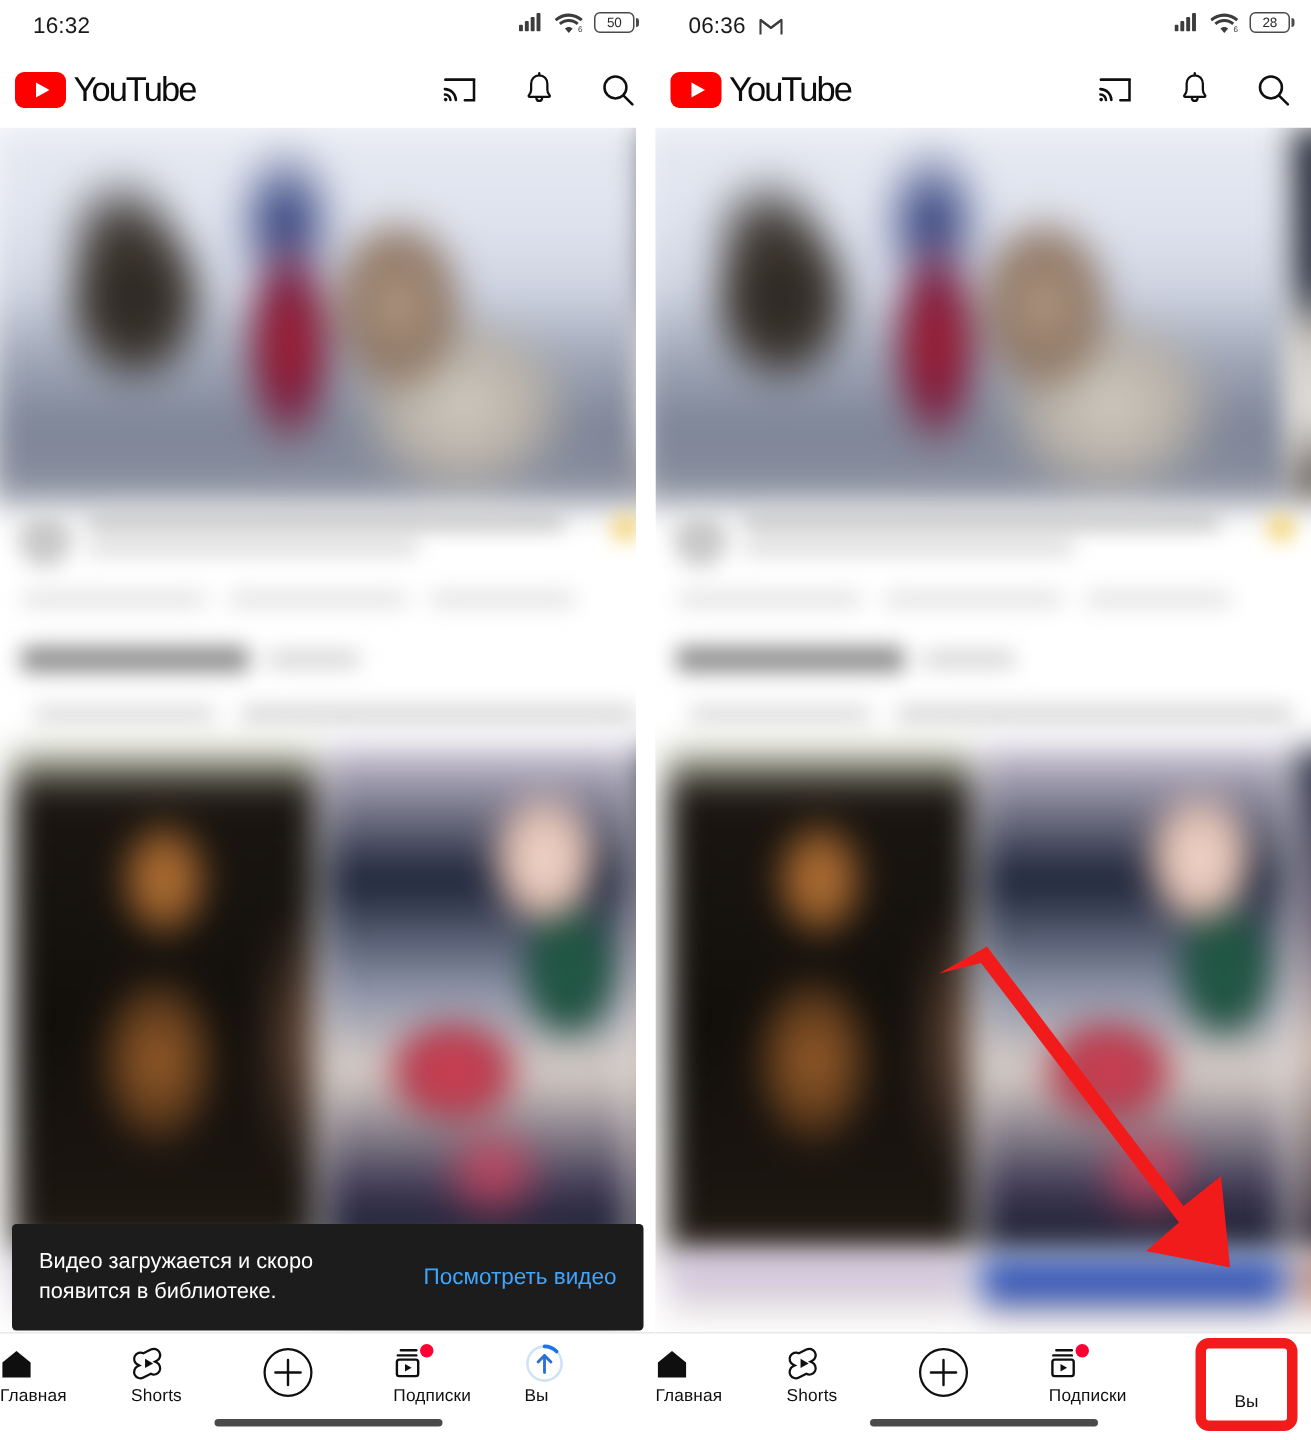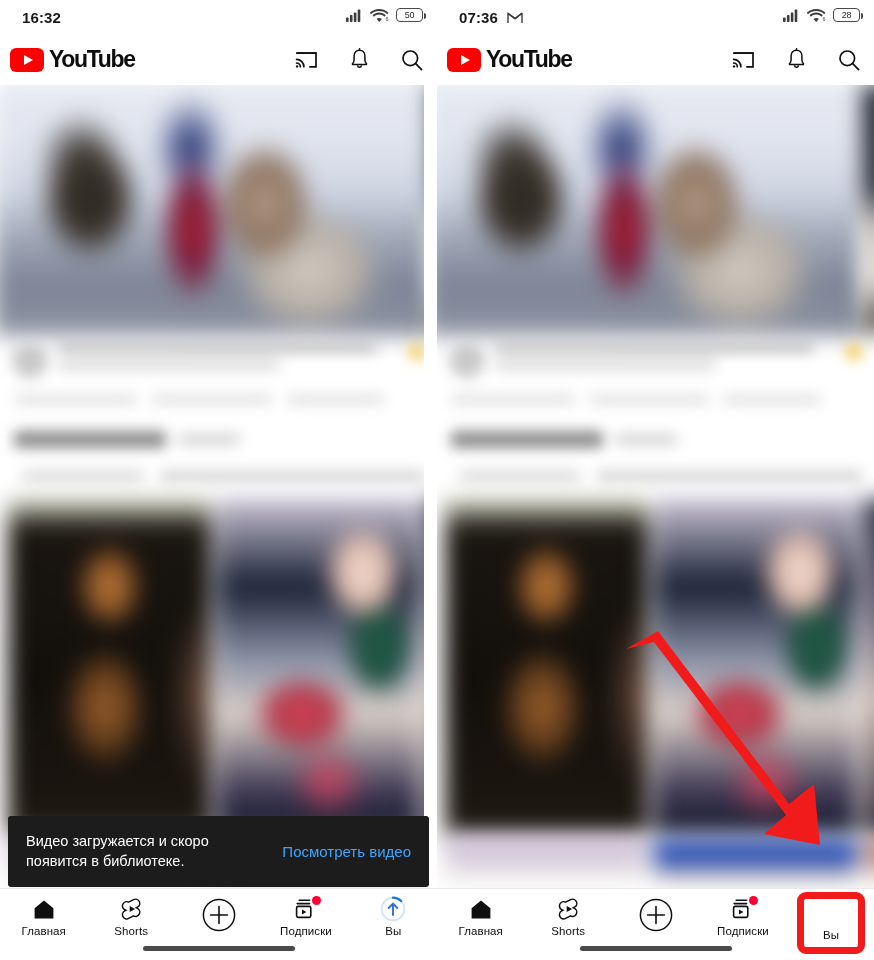--- a/index.html
+++ b/index.html
@@ -32,21 +32,20 @@
     align-items: center;
     padding: 0 14px 0 22px;
     background: #fff;
     z-index: 40;
   }
   .sb-time {
     font-size: 15px;
     color: #1a1a1a;
     letter-spacing: .1px;
     font-family: "Liberation Sans", sans-serif;
-    font-weight: bold;
   }
   .sb-gmail { margin-left: 9px; display: flex; align-items: center; }
   .sb-right {
     margin-left: auto;
     display: flex;
     align-items: flex-start;
     gap: 7px;
   }
   .sb-batt {
     position: relative;
@@ -87,21 +86,21 @@
   }
   .yt-play i {
     width: 0; height: 0;
     border-left: 9px solid #fff;
     border-top: 5.5px solid transparent;
     border-bottom: 5.5px solid transparent;
     margin-left: 2px;
   }
   .yt-word {
     font-size: 23px;
-    font-weight: bold;
+    font-weight: normal;
     letter-spacing: -1.3px;
     color: #0d0d0d;
     font-family: "Liberation Sans", sans-serif;
   }
   .yt-actions {
     margin-left: auto;
     display: flex;
     align-items: center;
     gap: 31px;
   }
@@ -273,21 +272,21 @@
   }
   .navbar {
     display: flex;
     height: 56px;
     align-items: center;
   }
   .navitem {
     flex: 1;
     display: flex;
     flex-direction: column;
-    align-items: center;
+    align-items: flex-start;
     justify-content: center;
     gap: 4px;
     height: 56px;
     position: relative;
   }
   .nav-ic { height: 24px; display: flex; align-items: center; justify-content: center; position: relative; }
   .nav-lb {
     font-size: 11.5px;
     color: #0f0f0f;
     letter-spacing: .1px;
@@ -506,21 +505,21 @@
       </div>
       <div class="homebar"></div>
     </div>
 
     <div class="gapfill"></div>
   </div>
 
   <div class="phone right">
 
     <div class="statusbar">
-      <span class="sb-time">07:36</span>
+      <span class="sb-time">06:36</span>
       <span class="sb-gmail">
         <svg width="16" height="13" viewBox="0 0 16 13">
           <path d="M1 12V2.3L8 7.6l7-5.3V12" fill="none" stroke="#3c3c3c" stroke-width="1.4" stroke-linejoin="round"></path>
           <path d="M1 2.3 8 7.6l7-5.3" fill="none" stroke="#3c3c3c" stroke-width="1.4" stroke-linejoin="round"></path>
         </svg>
       </span>
       <span class="sb-right">
         <span>
           <svg width="17" height="13" viewBox="0 0 17 13">
             <rect x="0" y="8.5" width="2.6" height="4.5" rx="0.7" fill="#3c3c3c"></rect>

